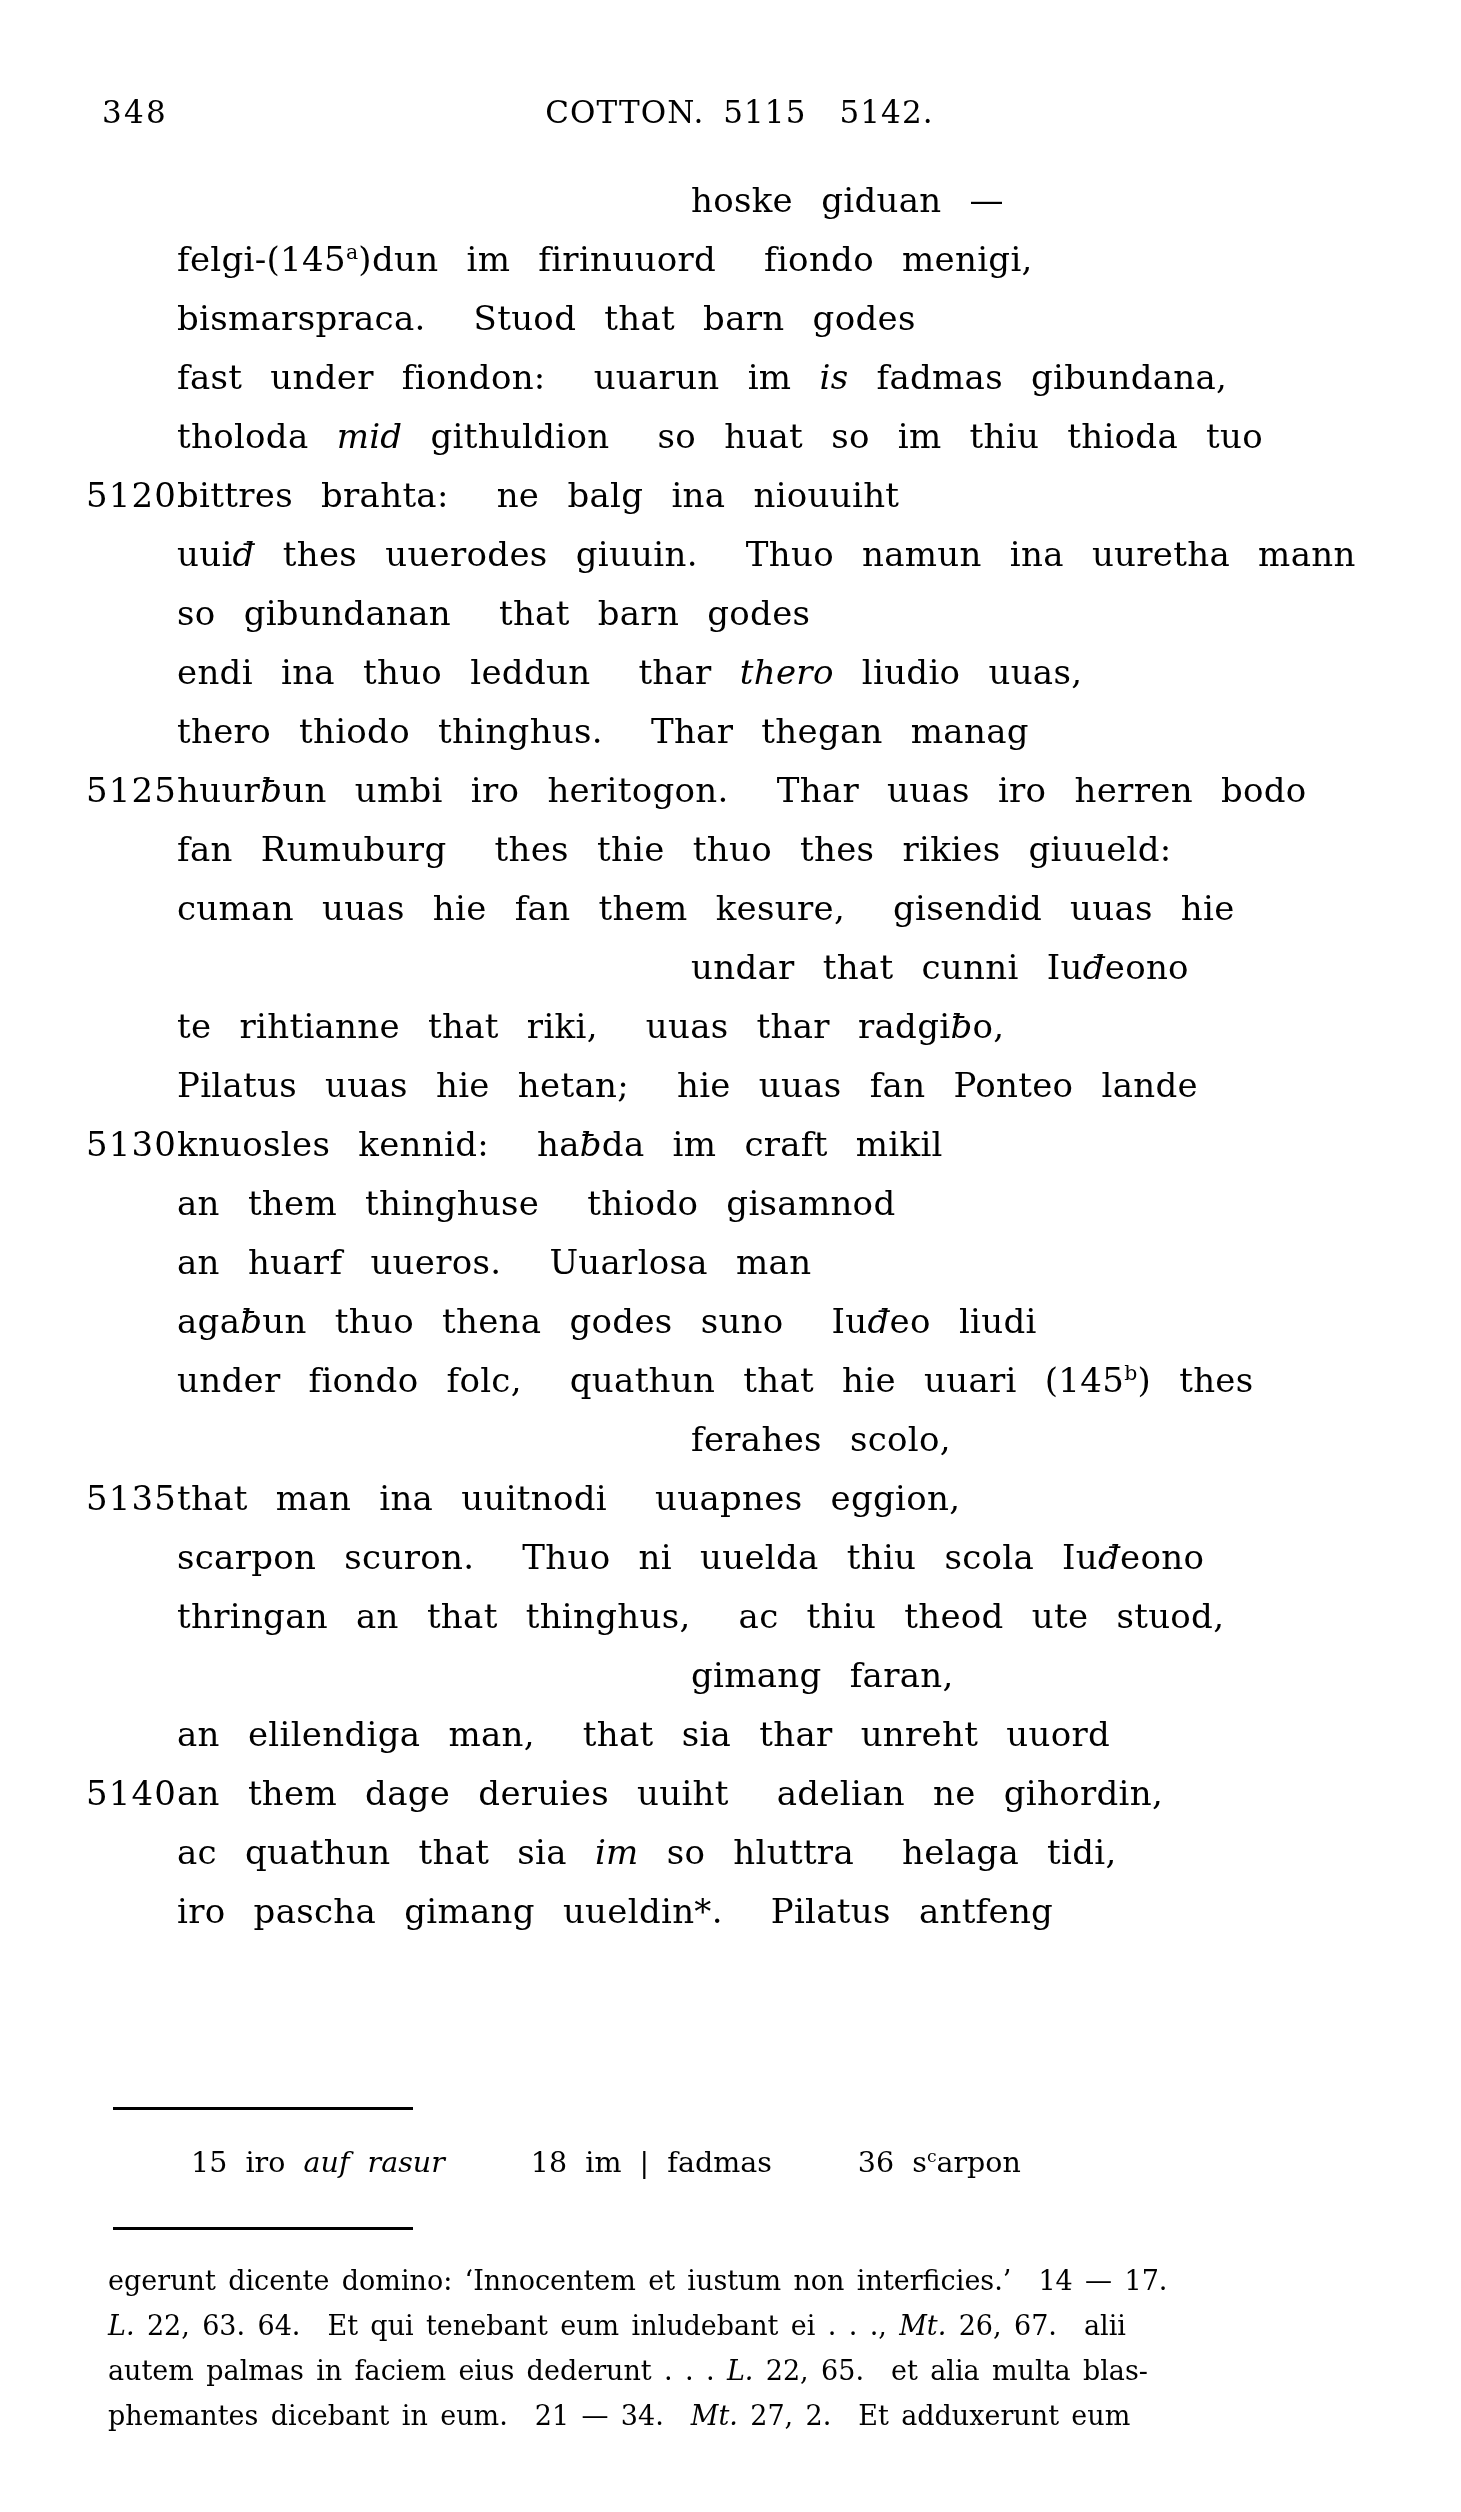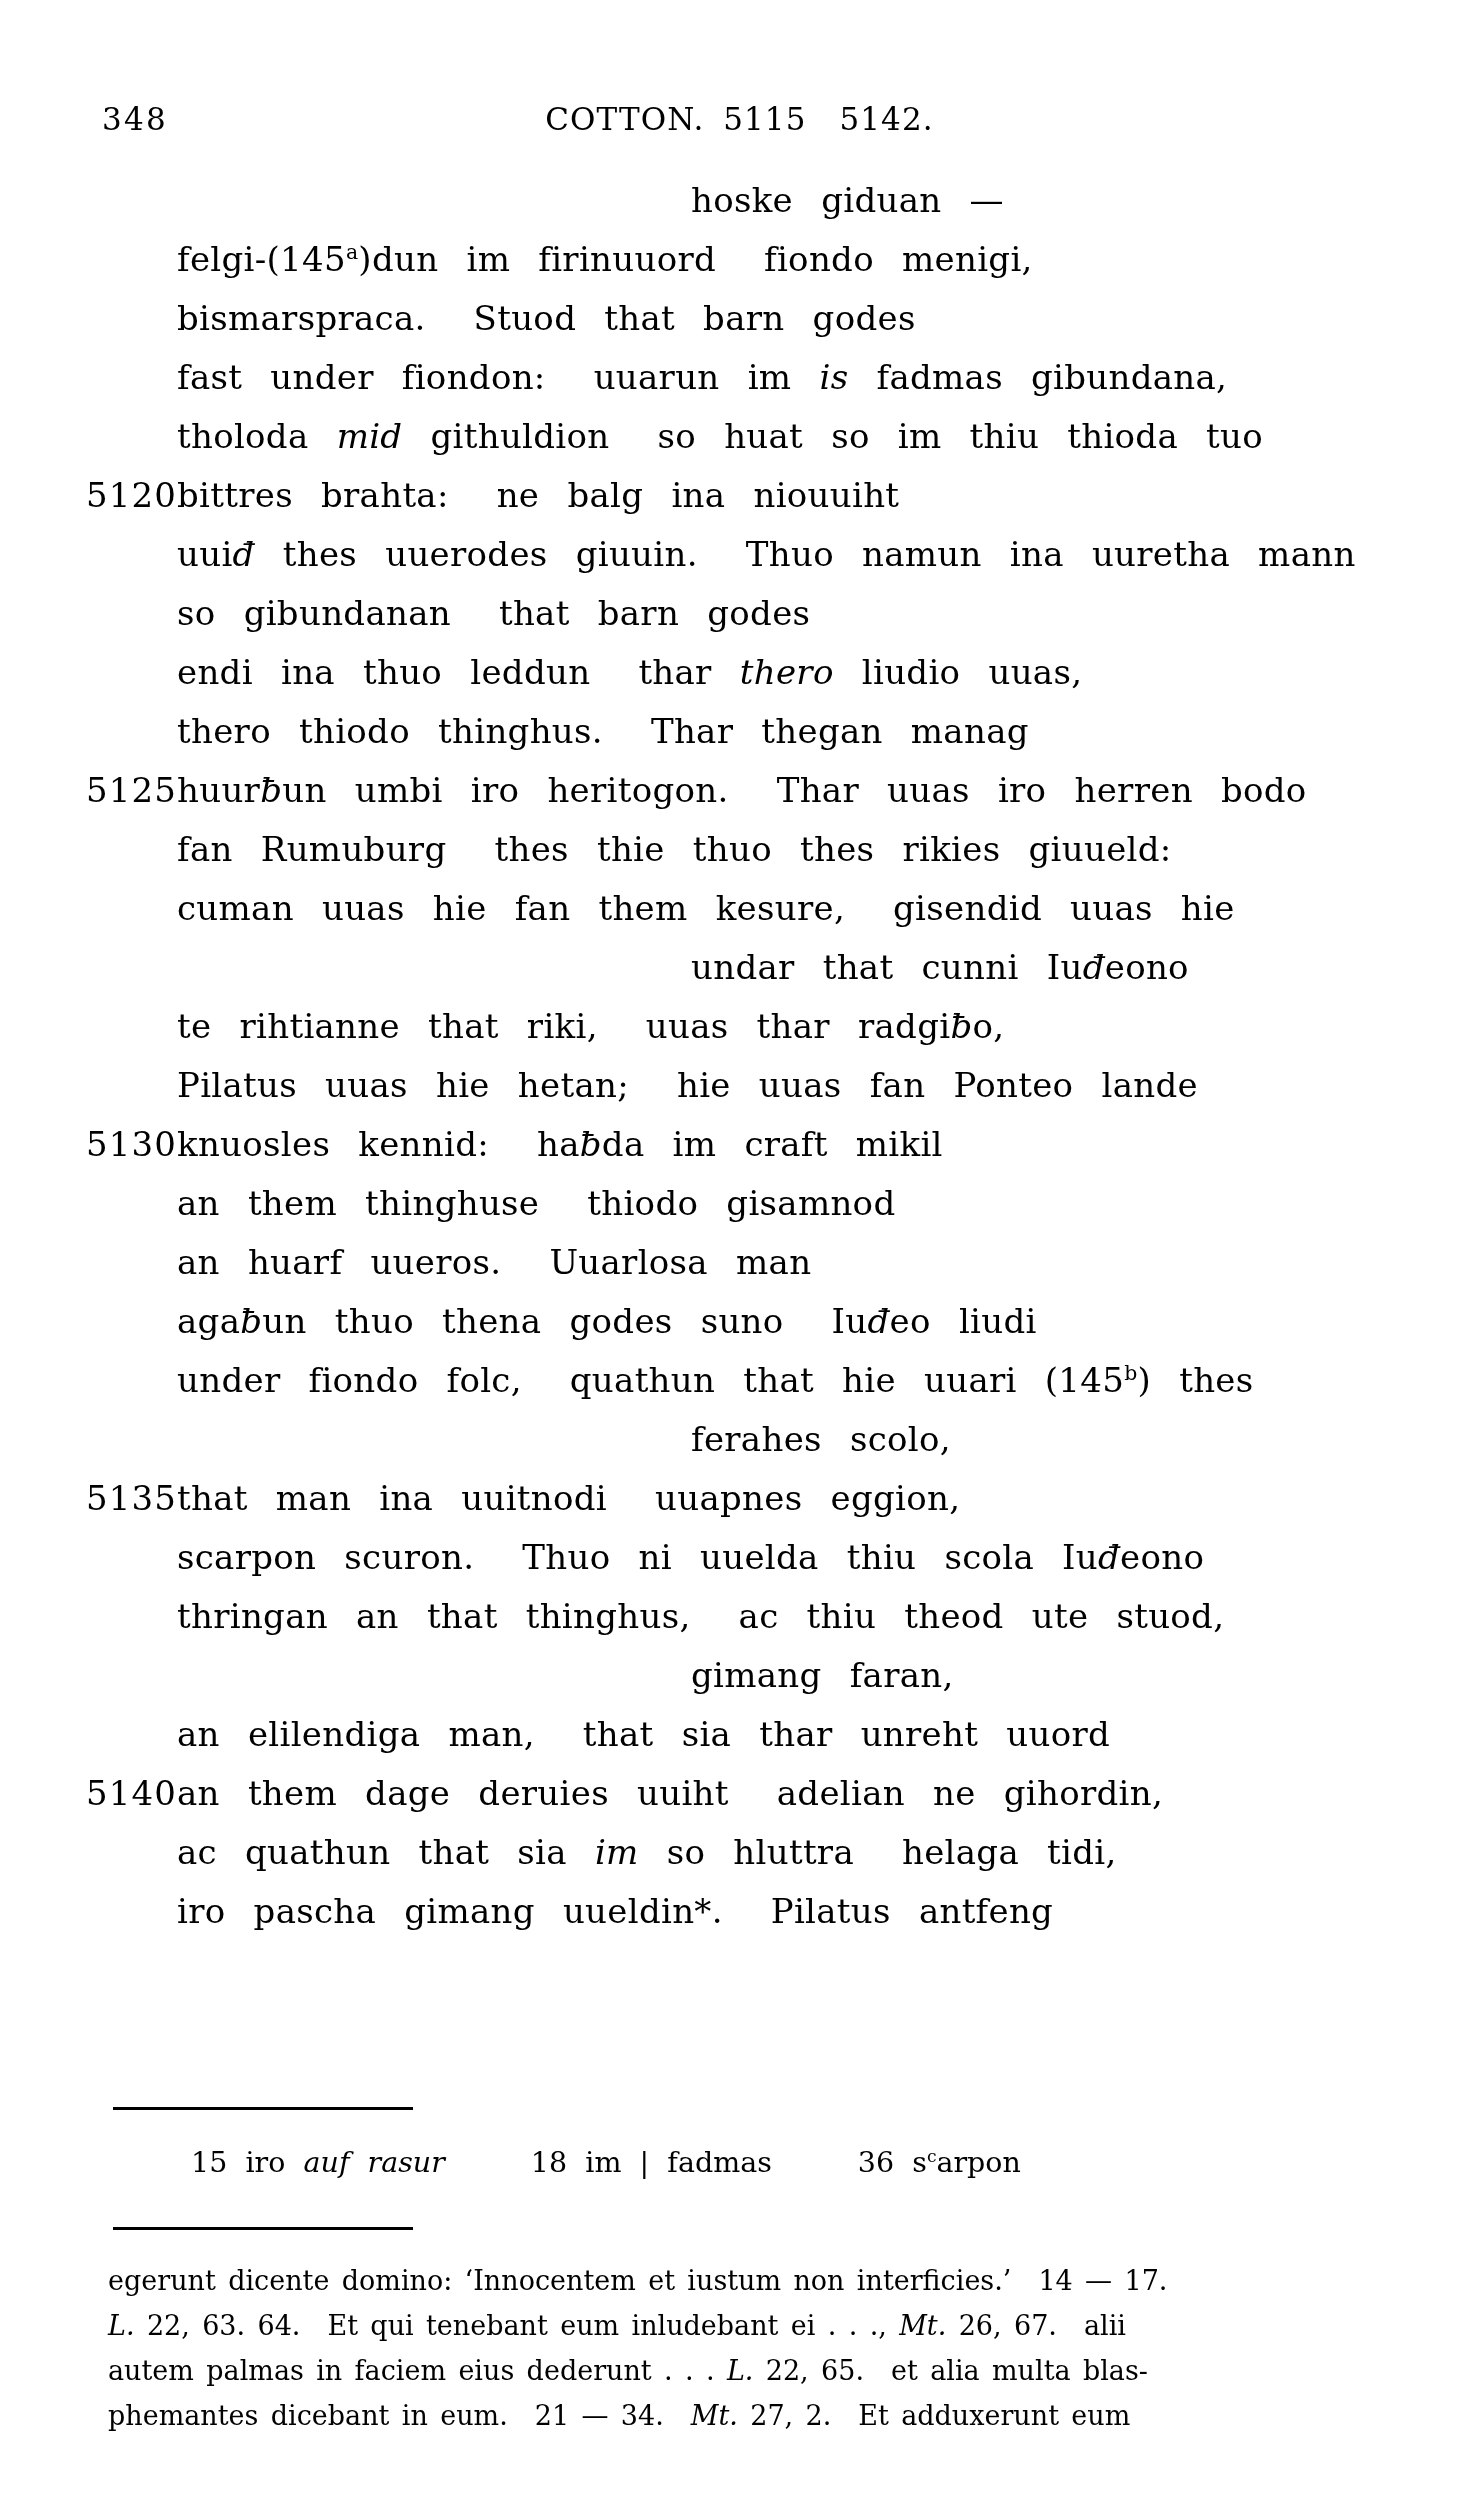--- a/index.html
+++ b/index.html
@@ -10,21 +10,21 @@
     color: #000000;
   }
   .page {
     position: relative;
     width: 1462px; height: 2512px;
     background: #ffffff;
     overflow: hidden;
   }
   
   .rh {
-    position: absolute; top: 96px; left: 86px; right: 69px; height: 46px;
+    position: absolute; top: 89px; left: 86px; right: 69px; height: 46px;
     font-size: 31px; line-height: 46px;
   }
   .page-num { position: absolute; left: 16px; top: 0; letter-spacing: 2.3px; }
   .rh-center { position: absolute; left: 0; right: 0; text-align: center; letter-spacing: 1.1px; word-spacing: 0.25em; }
   .hgap { display: inline-block; width: 33px; }
 
   
   .verse { position: absolute; top: 171px; left: 86px; }
   .vline {
     position: relative; height: 59px; line-height: 59px;

